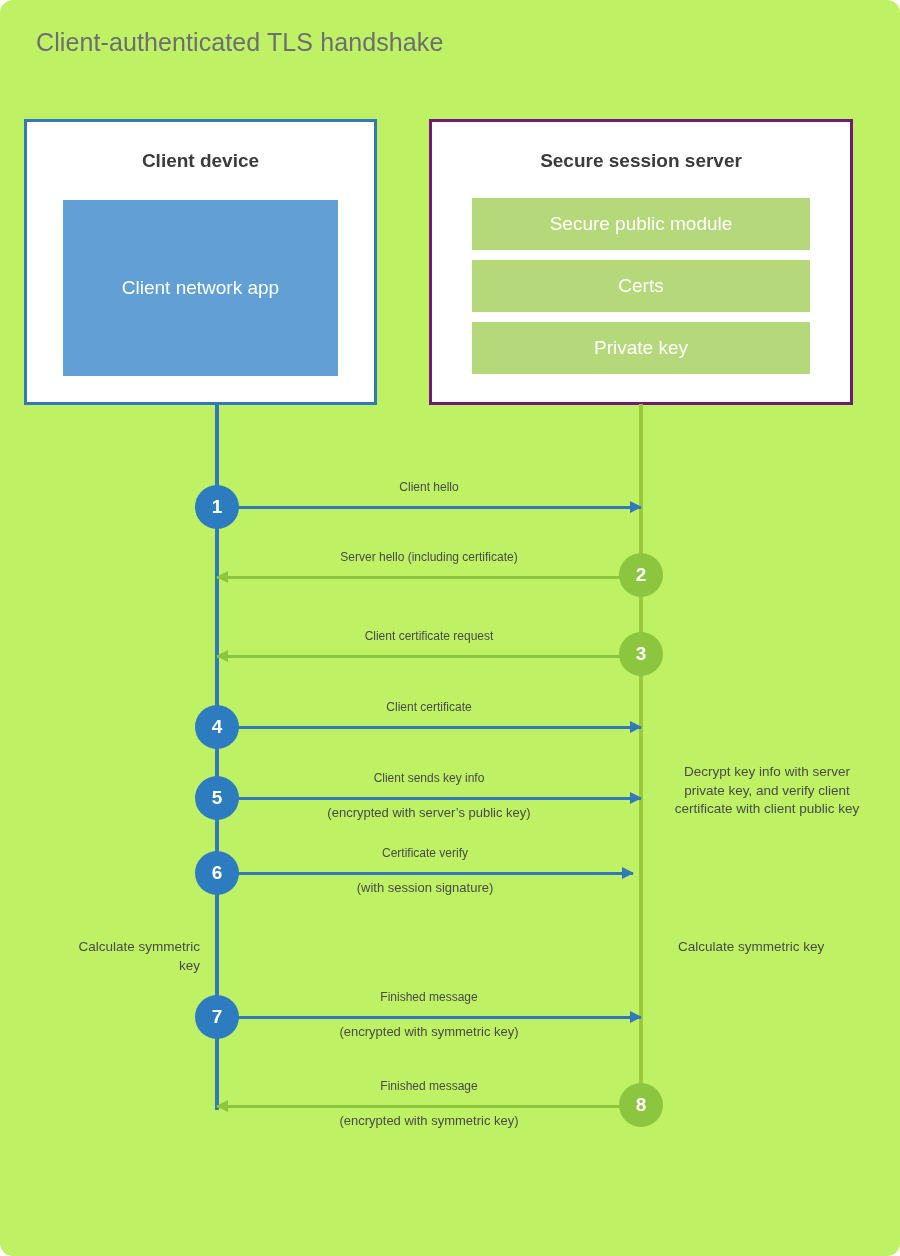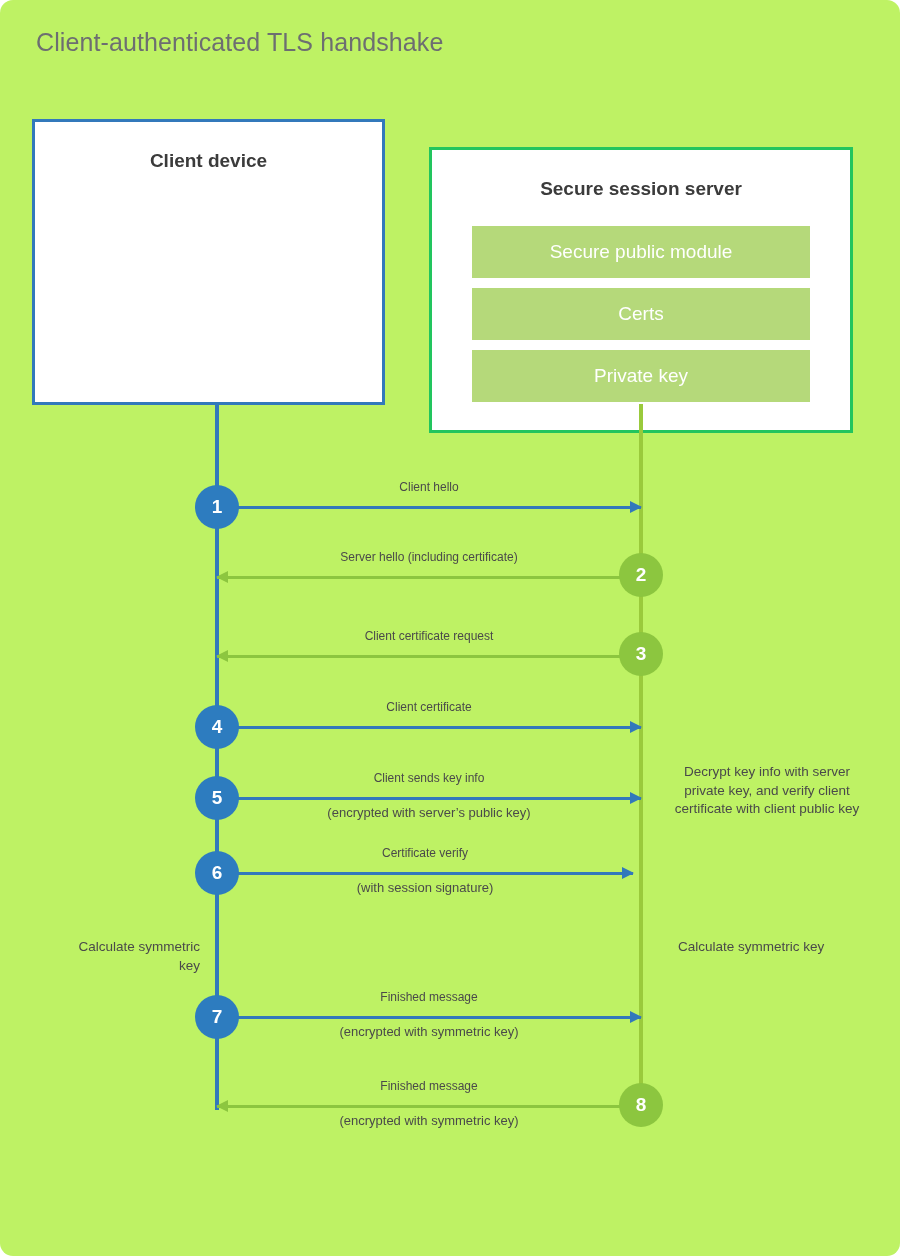--- a/index.html
+++ b/index.html
@@ -34,33 +34,32 @@
     white-space: nowrap;
   }
 
   
   .actor-box {
     position: absolute;
     box-sizing: border-box;
     background: #ffffff;
   }
   .actor-box.client {
-    left: 32px;
+    left: 24px;
     top: 119px;
     width: 353px;
     height: 286px;
     border: 3px solid #3279bb;
   }
   .actor-box.server {
     left: 429px;
     top: 119px;
     width: 424px;
     height: 286px;
-    border: 3px solid #22c55e;
-    margin-top: 28px;
+    border: 3px solid #701a75;
   }
   .actor-title {
     position: absolute;
     left: 0;
     right: 0;
     top: 28px;
     text-align: center;
     font-size: 19px;
     font-weight: bold;
     color: #3b3b3b;
@@ -197,20 +196,21 @@
 </style>
 </head>
 <body>
 
 <div id="canvas">
 
   <div class="page-title">Client-authenticated TLS handshake</div>
 
   <div class="actor-box client">
     <div class="actor-title">Client device</div>
+    <div class="client-app">Client network app</div>
   </div>
 
   <div class="actor-box server">
     <div class="actor-title">Secure session server</div>
     <div class="server-stack">
       <div class="server-bar">Secure public module</div>
       <div class="server-bar">Certs</div>
       <div class="server-bar">Private key</div>
     </div>
   </div>

